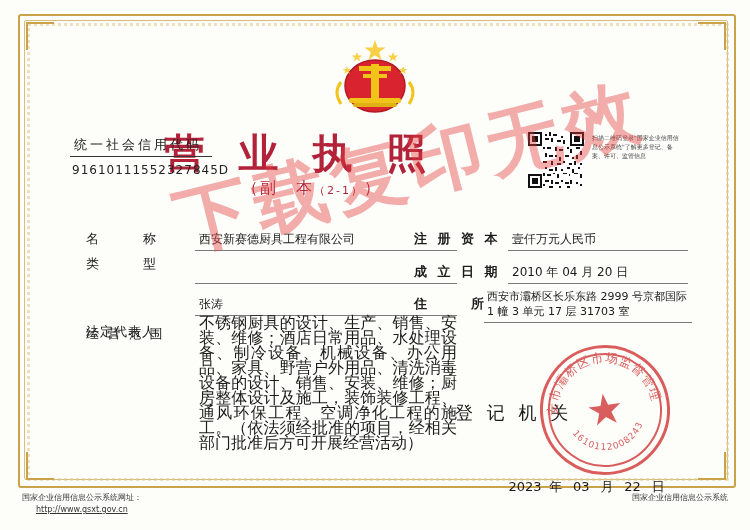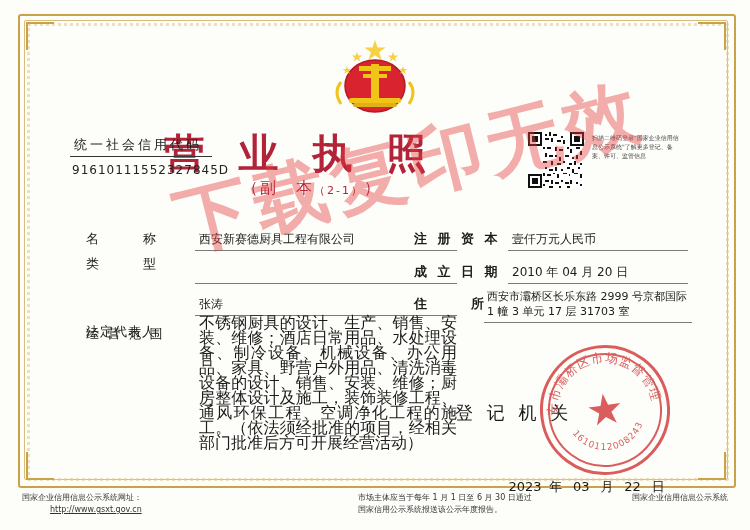--- a/index.html
+++ b/index.html
@@ -318,24 +318,20 @@
     <span>月</span>
     <span class="date-d">22</span>
     <span>日</span>
   </div>
 
   <div class="watermark">下载复印无效</div>
 
   <div class="footer">
     <div class="f-left">
       <div>国家企业信用信息公示系统网址：</div>
-      <div style="text-decoration:underline;margin-left:28px;">http://www.gsxt.gov.cn</div>
-    </div>
-    <div class="f-center">
-      <div>市场主体应当于每年 1 月 1 日至 6 月 30 日通过</div>
-      <div>国家信用公示系统报送该公示年度报告。</div>
+      <div style="text-decoration:underline;margin-left:14px;">http://www.gsxt.gov.cn</div>
     </div>
     <div class="f-right">
       <div>国家企业信用信息公示系统</div>
     </div>
   </div>
 
 </div>
 
 </body></html>

